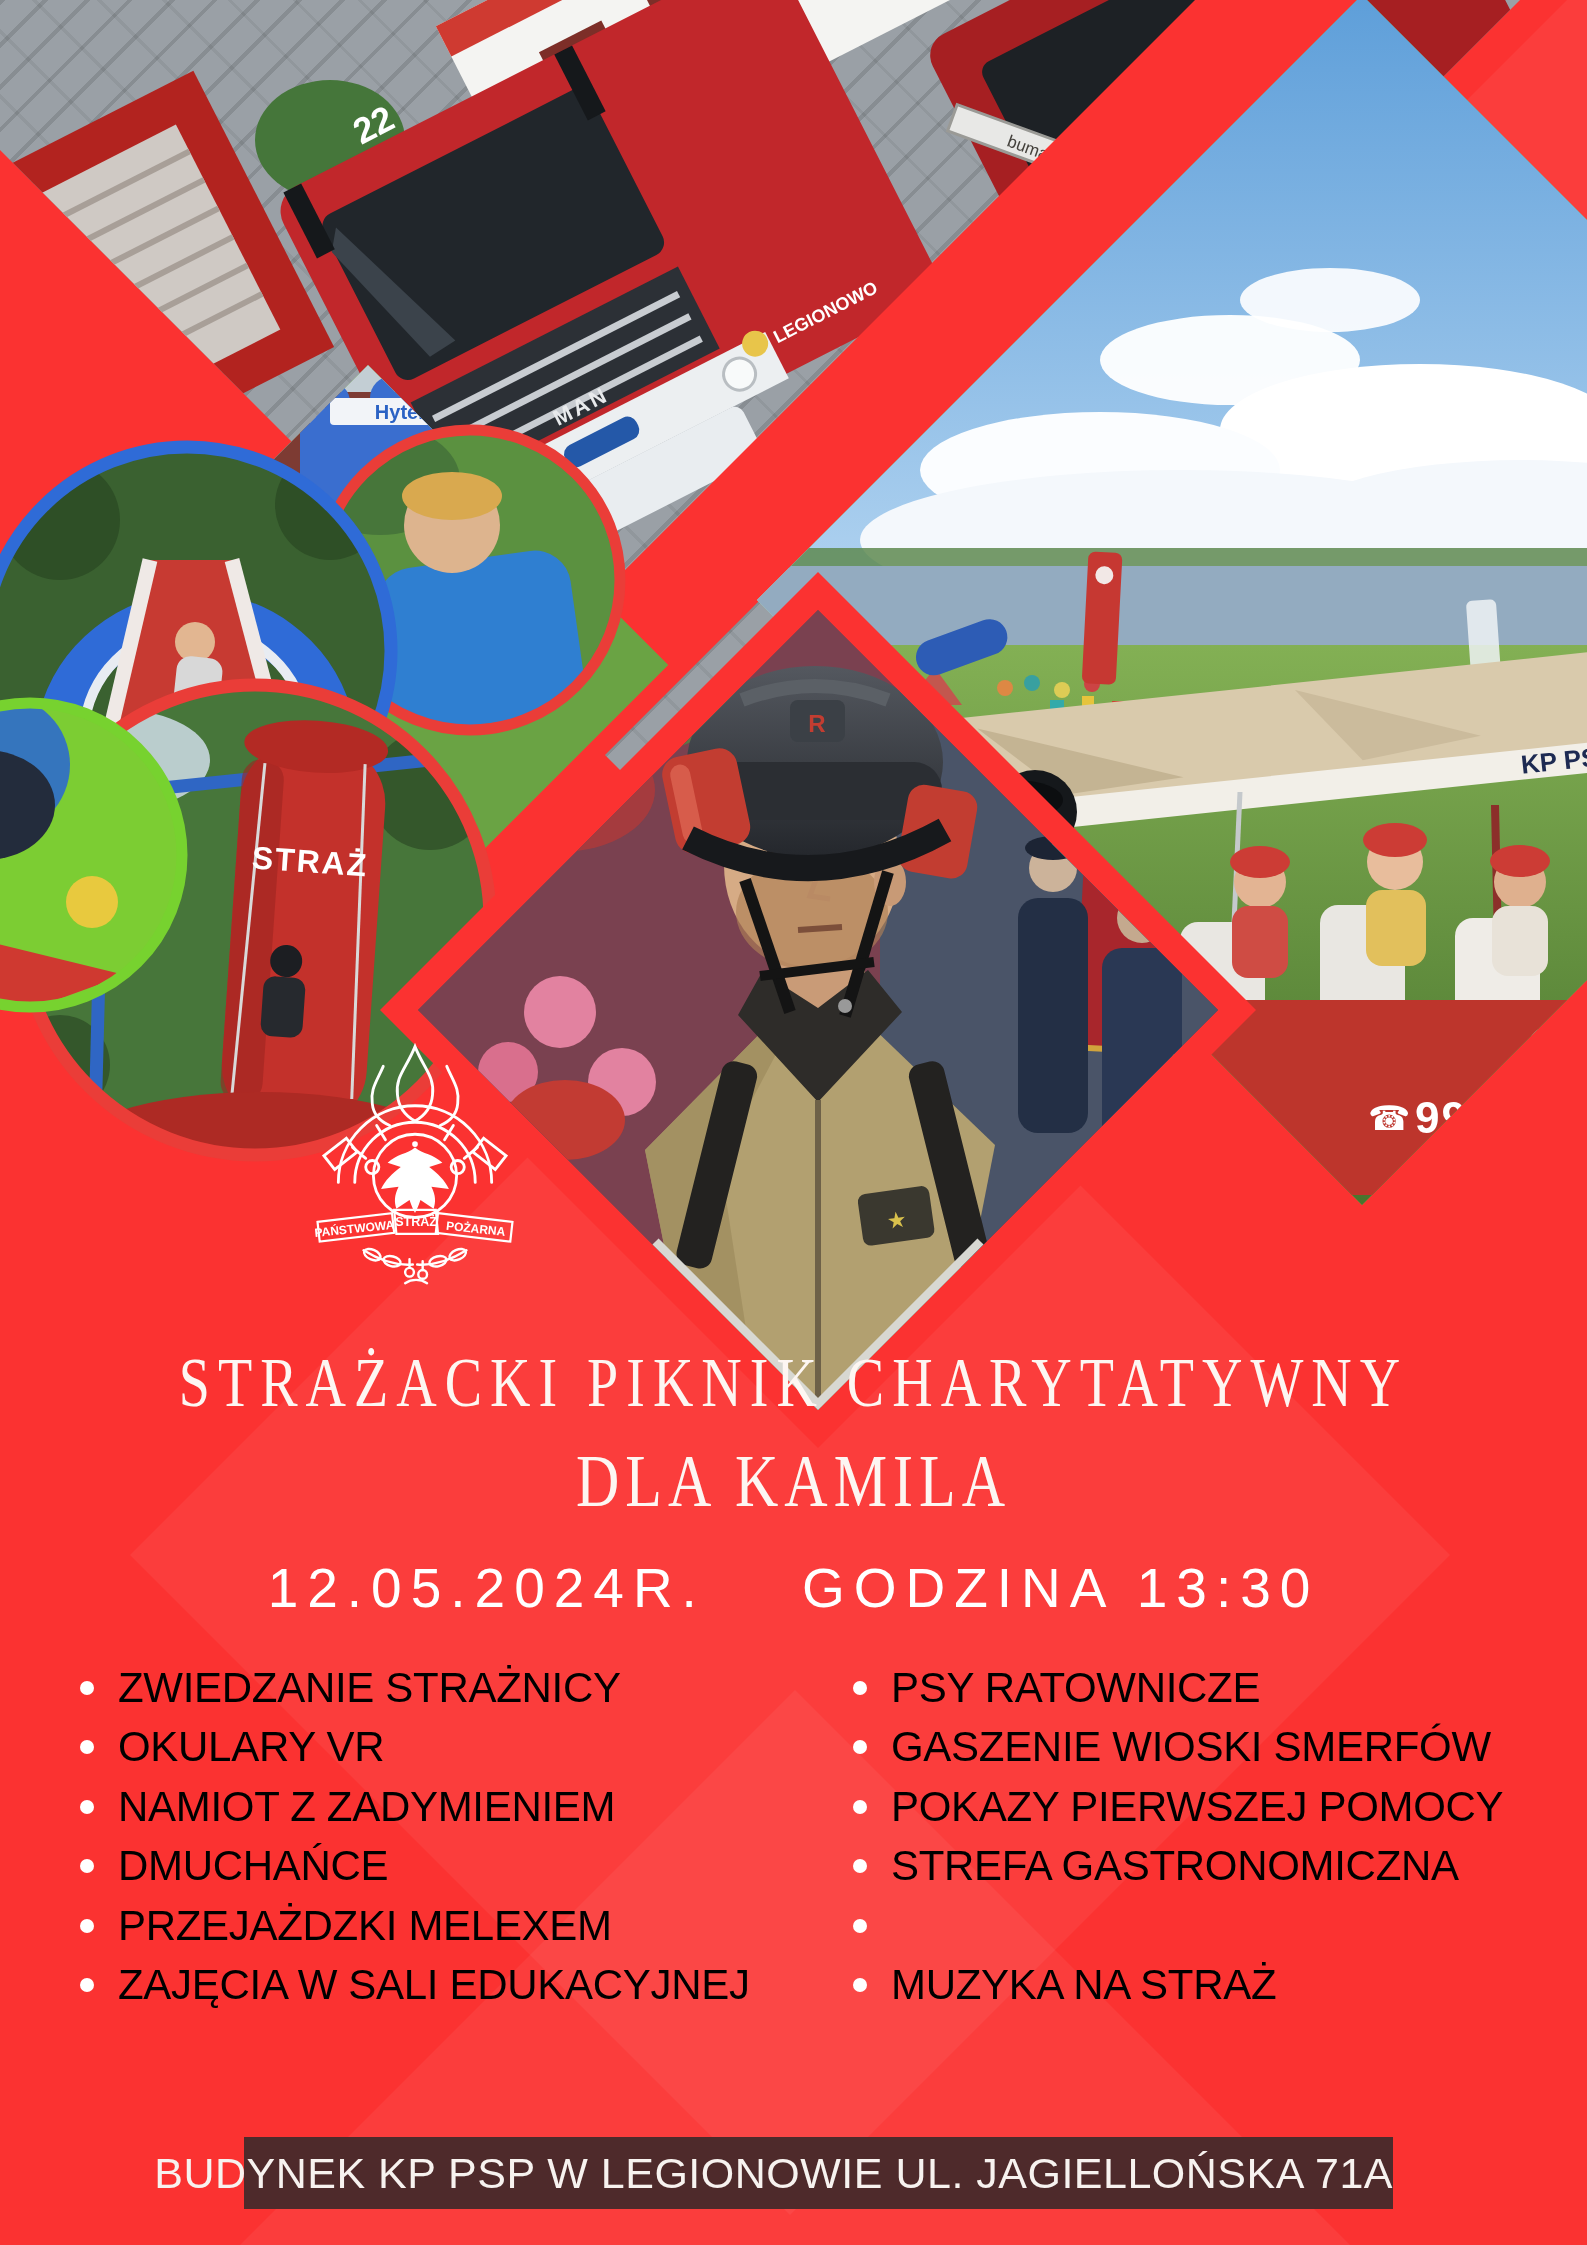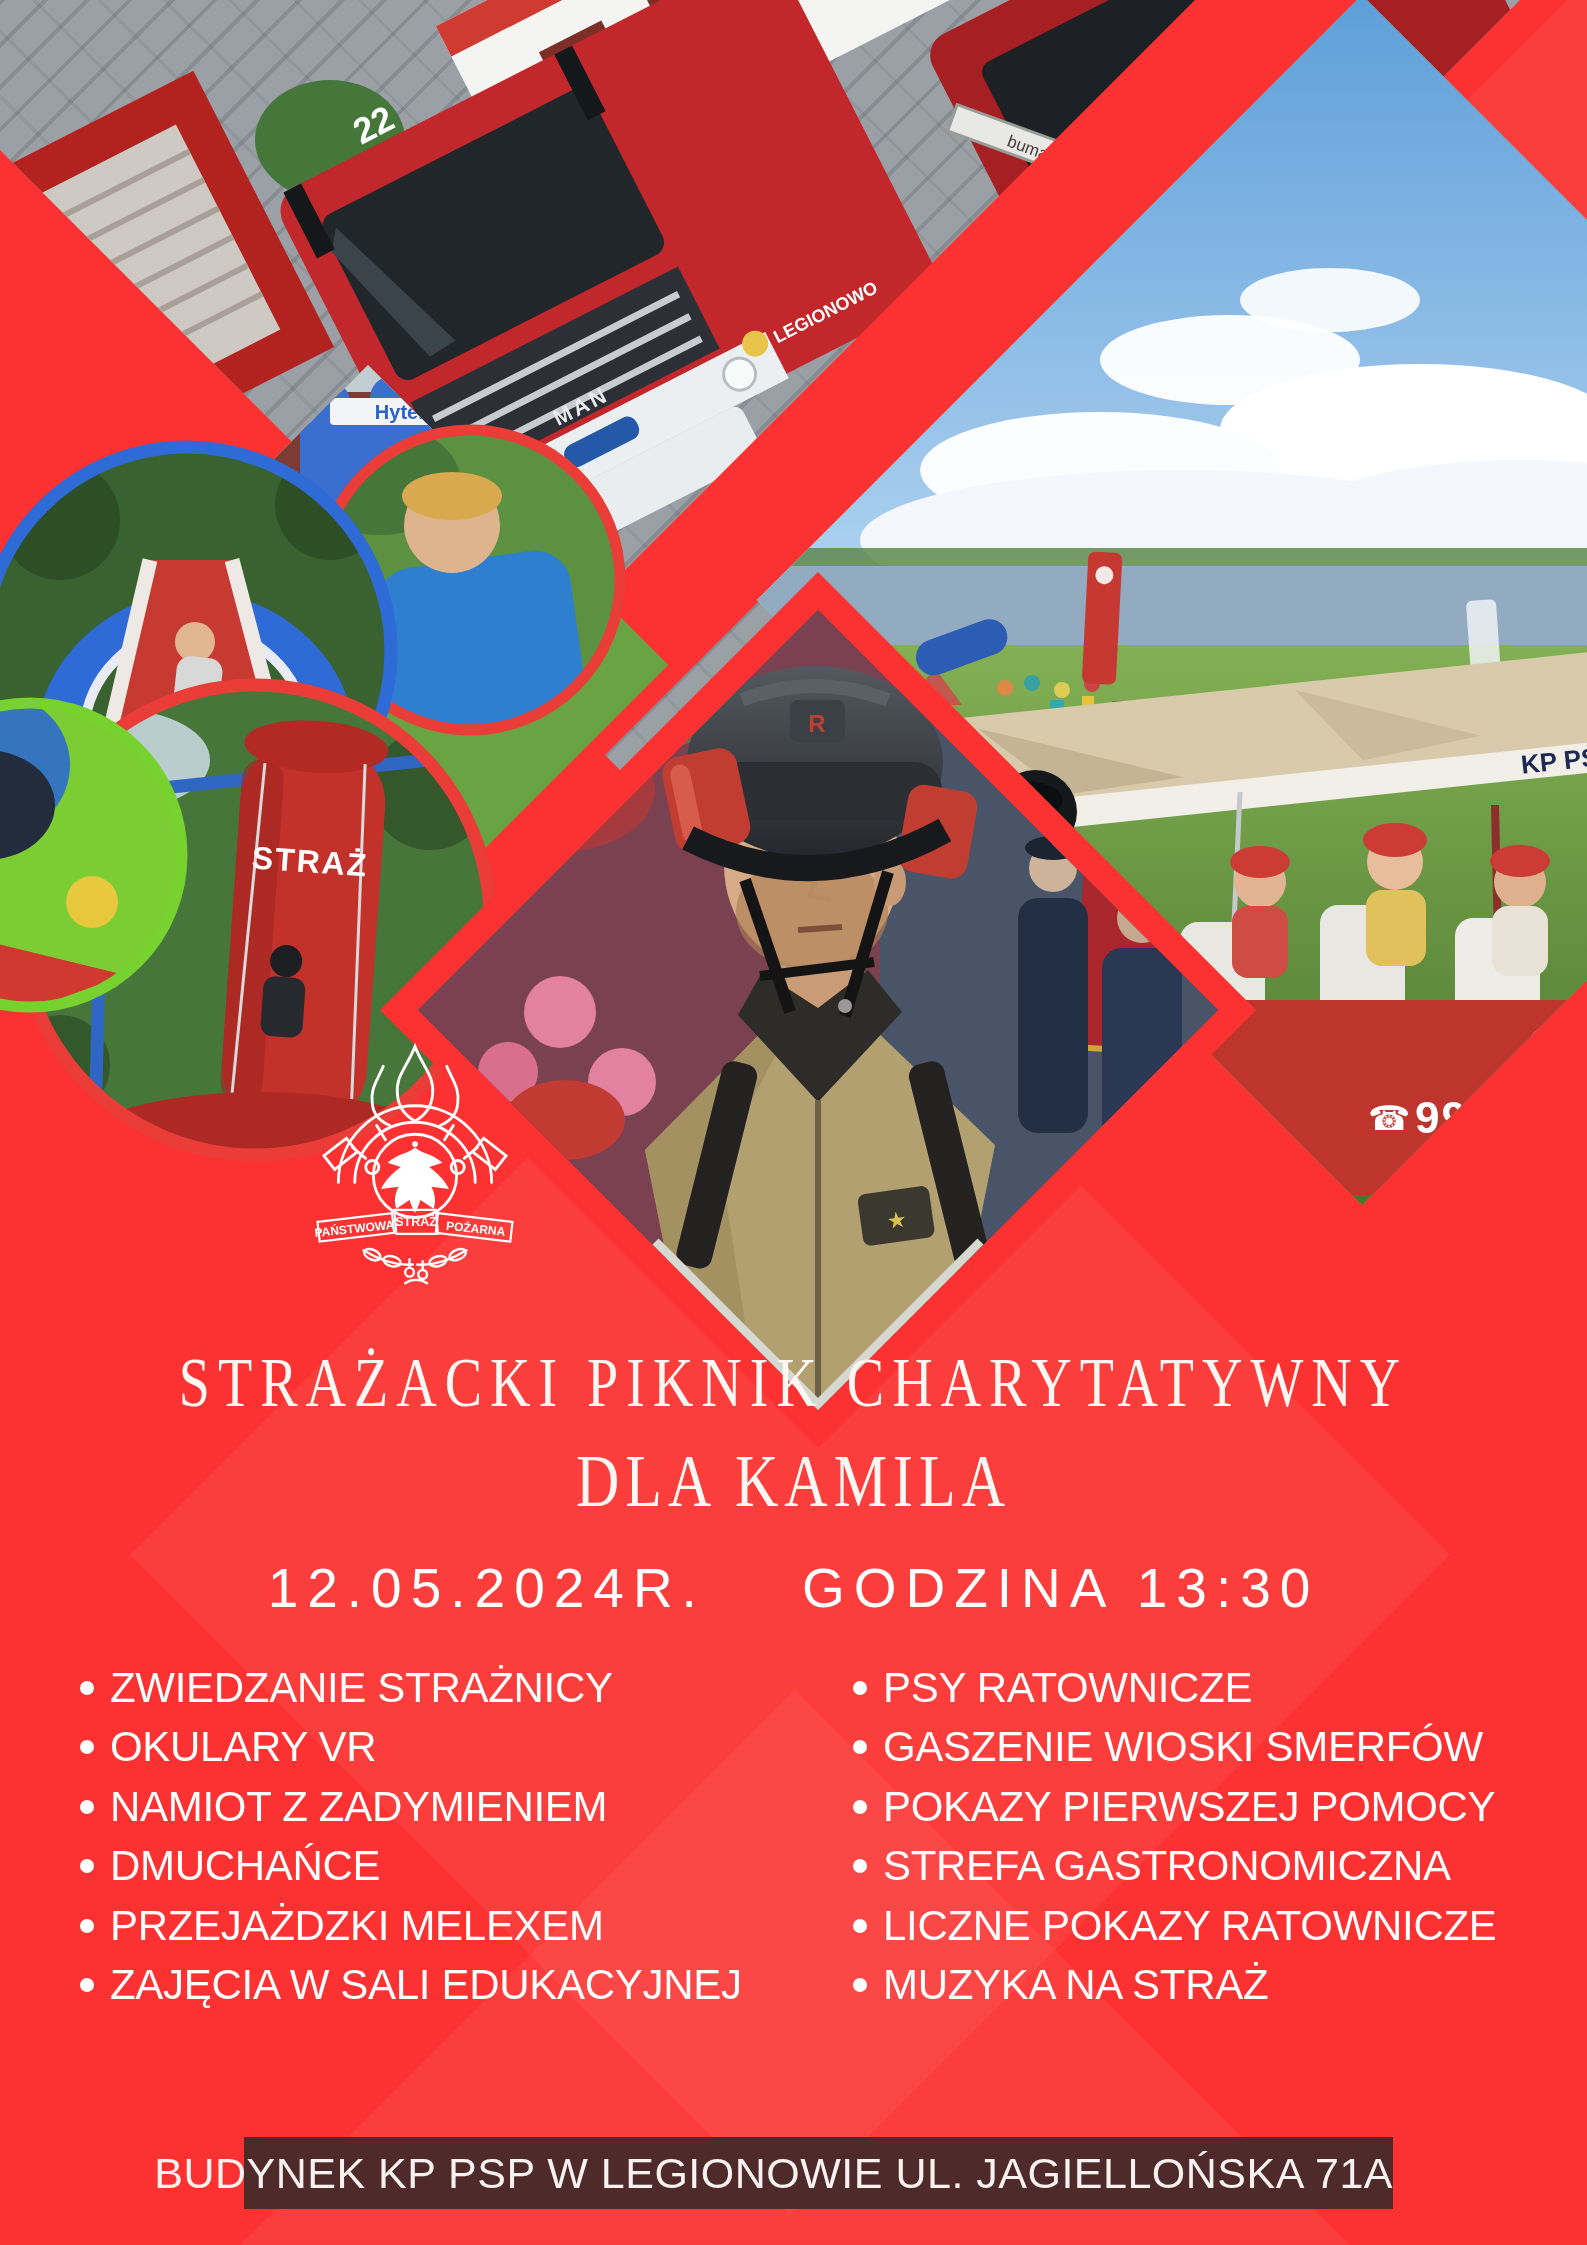--- a/index.html
+++ b/index.html
@@ -14,22 +14,22 @@
   .title-line{
     position:absolute;left:0;width:1587px;text-align:center;
     font-family:"Liberation Serif",serif;color:#fdf6f2;white-space:nowrap;
   }
   .date-row{
     position:absolute;left:0;top:1556px;width:1587px;height:74px;
     display:flex;justify-content:center;gap:96px;
     font-size:55px;letter-spacing:9px;color:#fff;white-space:nowrap;
   }
   .bullet-row{
-    position:absolute;height:60px;display:flex;align-items:center;gap:16px;
-    font-size:42px;letter-spacing:-0.3px;color:#ffffff;white-space:nowrap;
+    position:absolute;height:60px;display:flex;align-items:center;gap:24px;
+    font-size:42px;letter-spacing:-0.3px;color:#000000;white-space:nowrap;
   }
   .bullet-dot{width:14px;height:14px;border-radius:50%;background:#fff;flex:0 0 auto;}
   .footer-bar{
     position:absolute;left:244px;top:2137px;width:1149px;height:72px;
     background:#4e2a2b;display:flex;align-items:center;justify-content:flex-end;
     font-size:43px;letter-spacing:0.5px;color:#f7f2ef;white-space:nowrap;
   }
 </style>
 </head>
 <body>
@@ -532,21 +532,20 @@
   <div class="bullet-row" style="left:853px;top:1777px;justify-content:space-between;">
     <span class="bullet-dot"></span>
     <span>POKAZY PIERWSZEJ POMOCY</span>
   </div>
   <div class="bullet-row" style="left:853px;top:1836px;">
     <span class="bullet-dot"></span>
     <span>STREFA GASTRONOMICZNA</span>
   </div>
   <div class="bullet-row" style="left:853px;top:1896px;">
     <span class="bullet-dot"></span>
-    <span>LICZNE POKAZY RATOWNICZE</span>
   </div>
   <div class="bullet-row" style="left:853px;top:1955px;">
     <span class="bullet-dot"></span>
     <span>MUZYKA NA STRAŻ</span>
   </div>
 
   <div class="footer-bar">
     <span>BUDYNEK KP PSP W LEGIONOWIE UL. JAGIELLOŃSKA 71A</span>
   </div>
 

